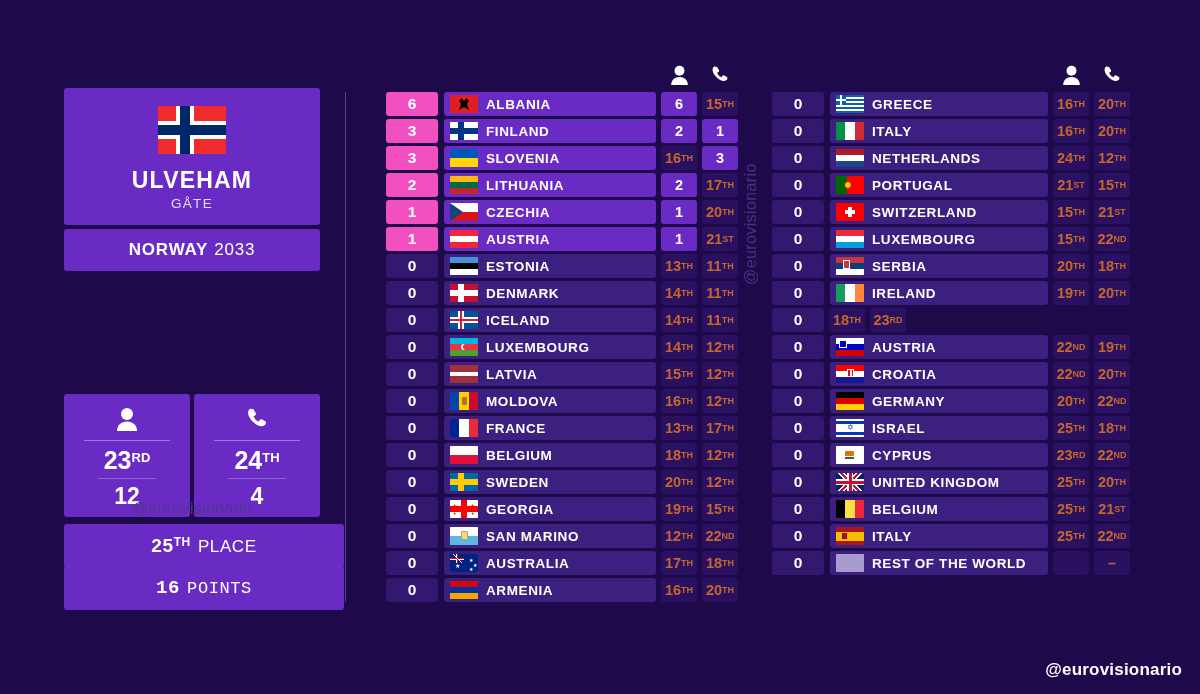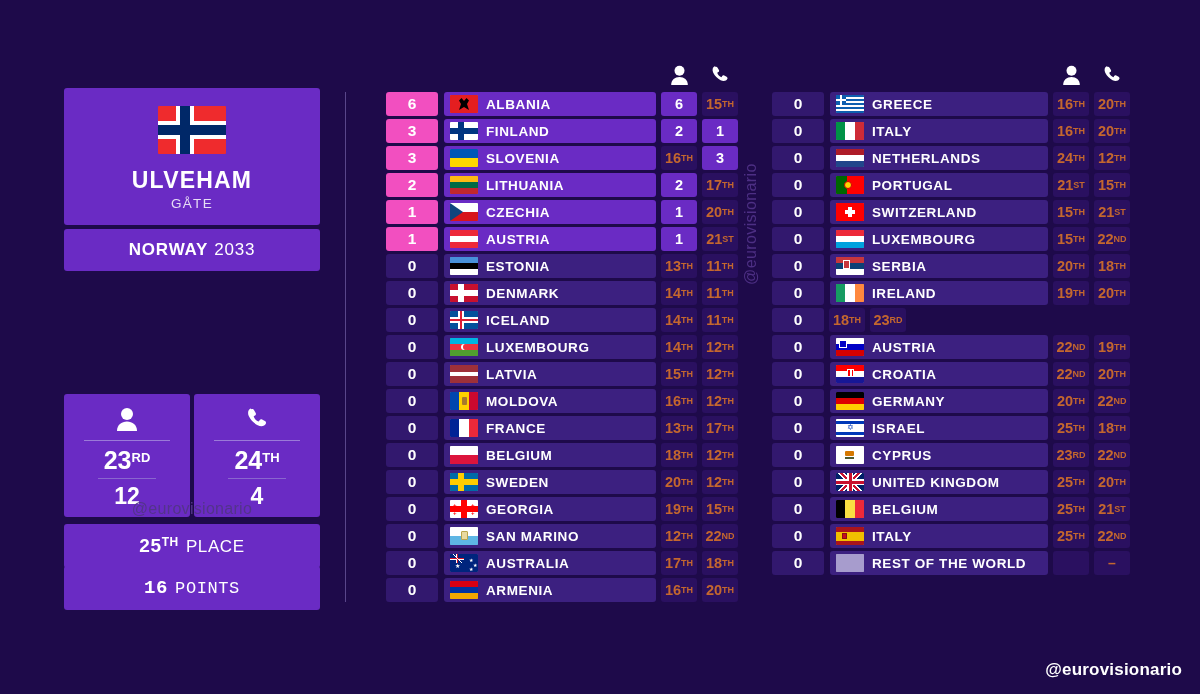--- a/index.html
+++ b/index.html
@@ -54,21 +54,21 @@
   .stat-rank sup { font-size: 13px; font-weight: bold; vertical-align: 0.55em; }
   .stat-rule2 { height: 1px; background: #8a66cf; margin: 5px 28px 6px; }
   .stat-pts { color: #fff; font-size: 23px; font-weight: bold; line-height: 1; }
 
   #wm-left {
     position: absolute; left: 64px; top: 500px; width: 256px; text-align: center;
     color: #53348a; font-size: 16px; letter-spacing: 0.3px;
   }
 
   .big-bar {
-    position: absolute; left: 64px; width: 256px; background: #6a2bc4;
+    position: absolute; left: 64px; width: 280px; background: #6a2bc4;
     border-radius: 3px; text-align: center; color: #fff;
     padding: 11px 6px; font-size: 19px; letter-spacing: 0.6px;
   }
   #place-bar { top: 524px; }
   #points-bar { top: 566px; font-family: Liberation Mono, monospace; }
   .big-bar b { font-weight: bold; }
   .big-bar sup { font-size: 12px; font-weight: bold; vertical-align: 0.5em; }
   .big-bar .lw { font-weight: normal; font-size: 17px; }
 
   

